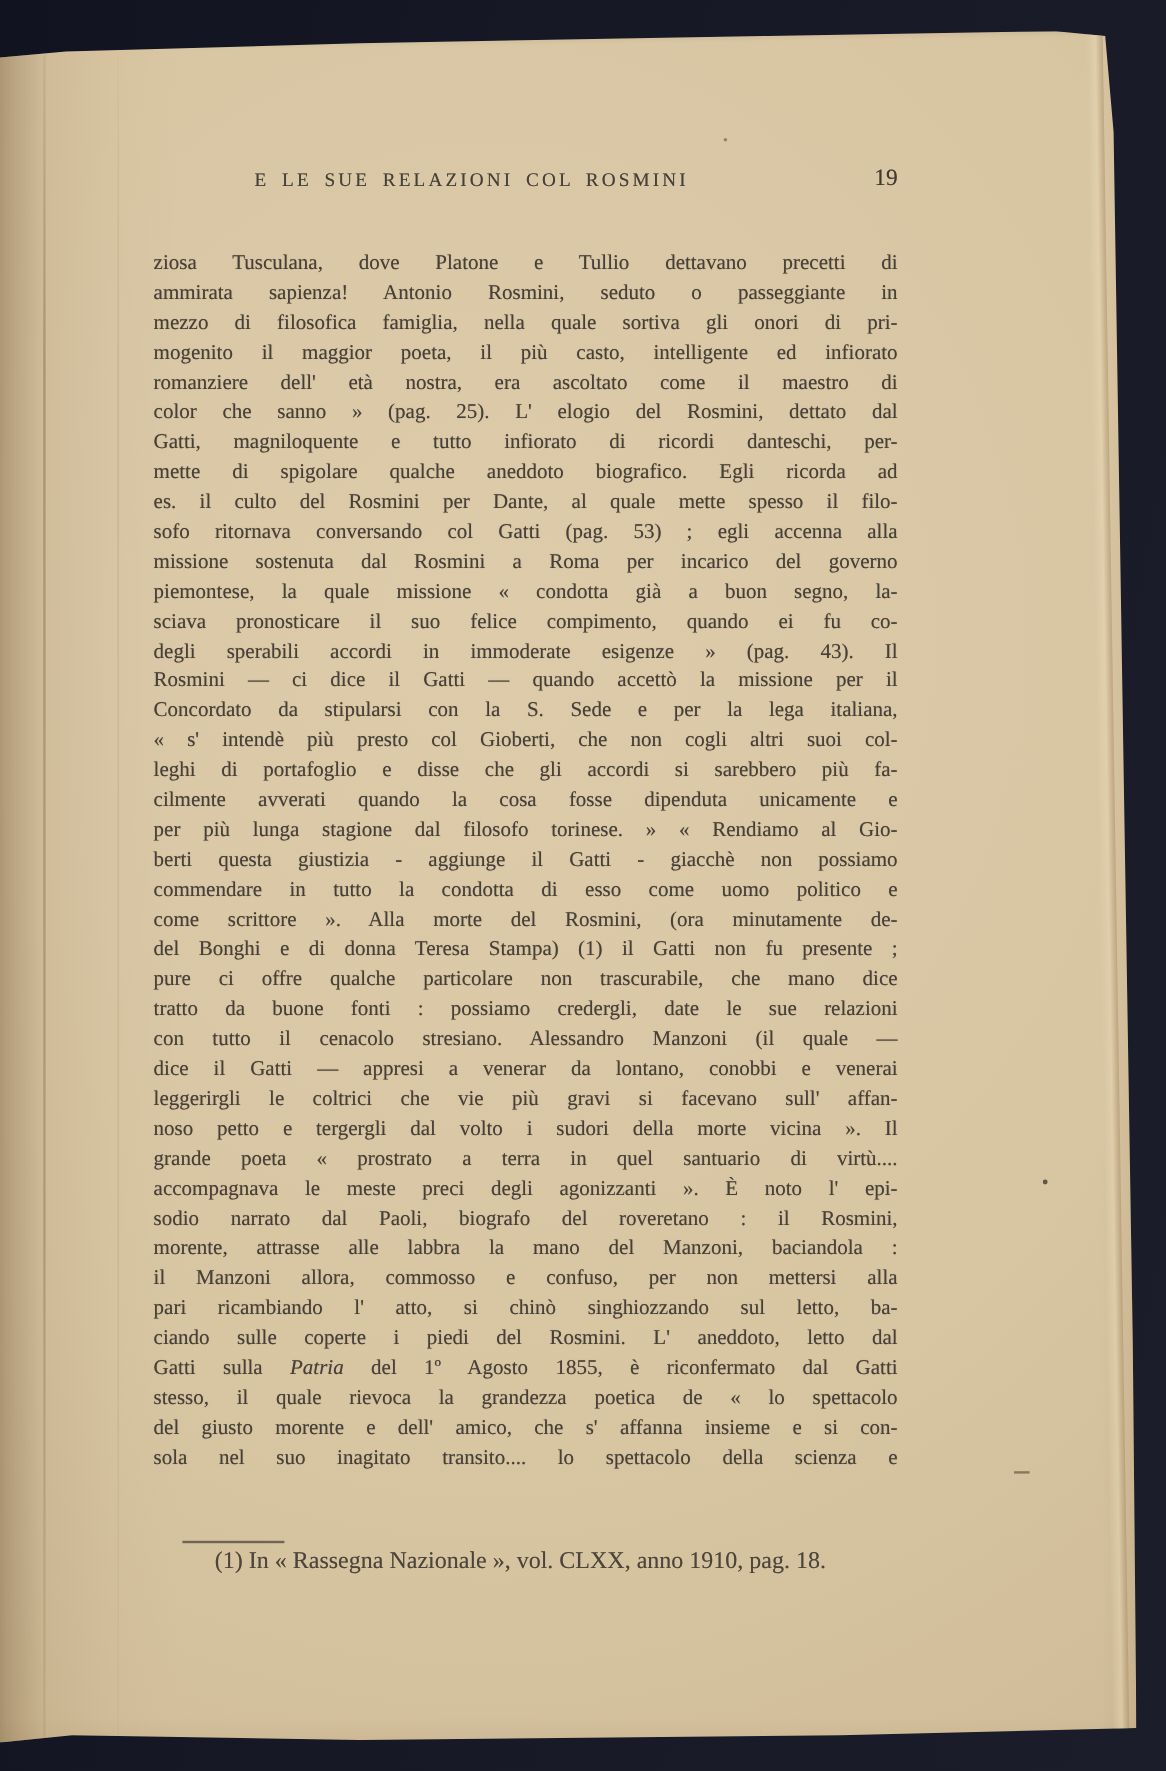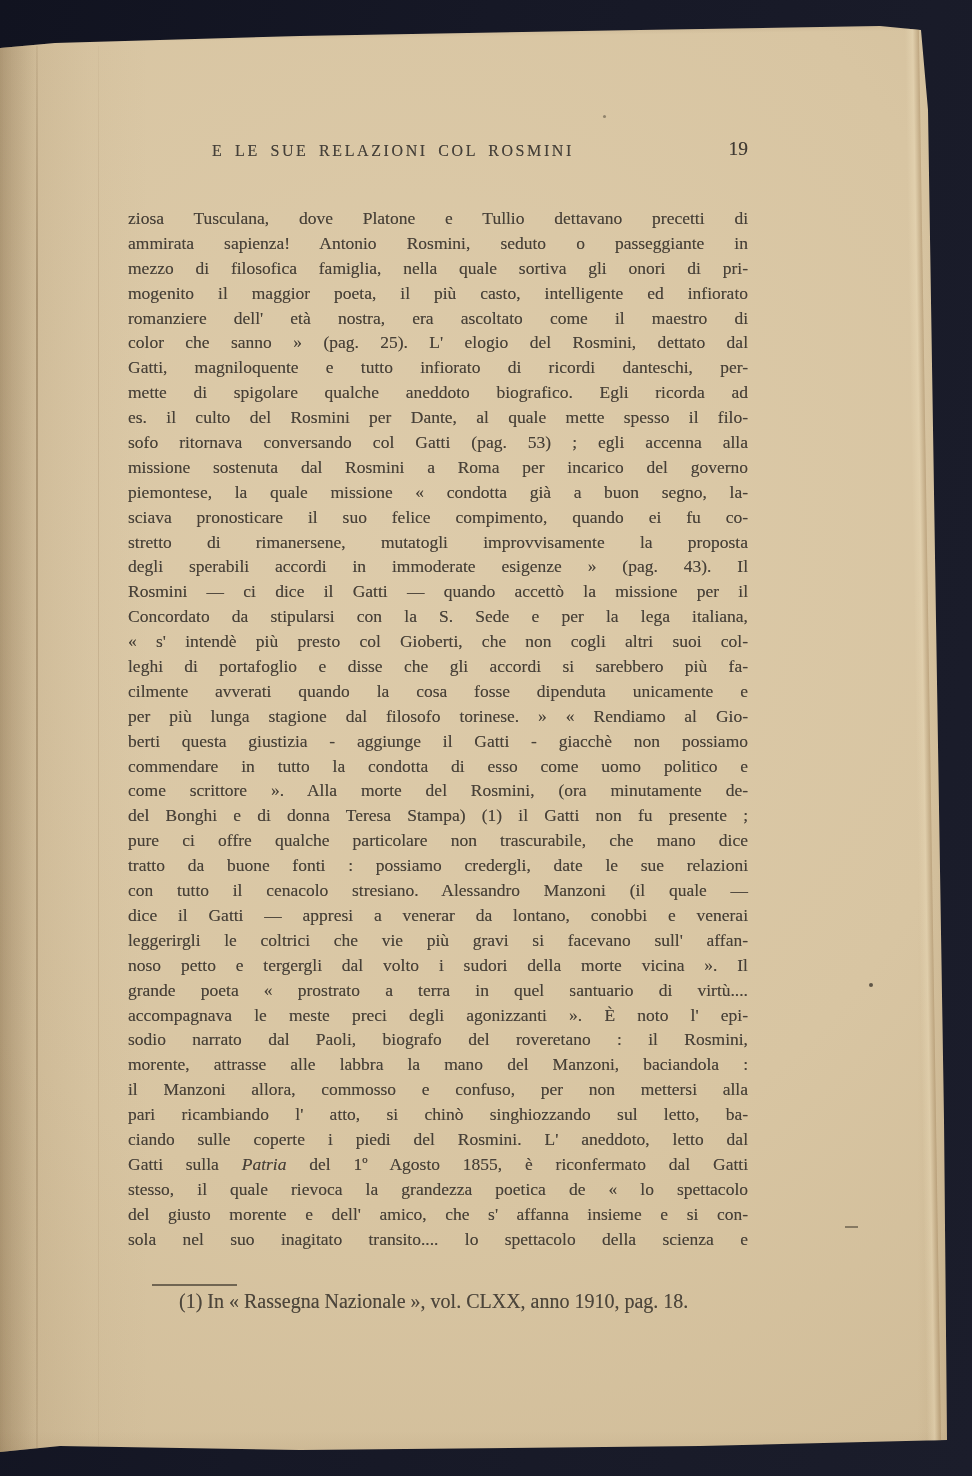--- a/index.html
+++ b/index.html
@@ -164,21 +164,20 @@
           <div class="text-line">mogenito il maggior poeta, il più casto, intelligente ed infiorato</div>
           <div class="text-line">romanziere dell' età nostra, era ascoltato come il maestro di</div>
           <div class="text-line">color che sanno » (pag. 25). L' elogio del Rosmini, dettato dal</div>
           <div class="text-line">Gatti, magniloquente e tutto infiorato di ricordi danteschi, per-</div>
           <div class="text-line">mette di spigolare qualche aneddoto biografico. Egli ricorda ad</div>
           <div class="text-line">es. il culto del Rosmini per Dante, al quale mette spesso il filo-</div>
           <div class="text-line">sofo ritornava conversando col Gatti (pag. 53) ; egli accenna alla</div>
           <div class="text-line">missione sostenuta dal Rosmini a Roma per incarico del governo</div>
           <div class="text-line">piemontese, la quale missione « condotta già a buon segno, la-</div>
           <div class="text-line">sciava pronosticare il suo felice compimento, quando ei fu co-</div>
-          <div class="text-line">stretto di rimanersene, mutatogli improvvisamente la proposta</div>
           <div class="text-line">degli sperabili accordi in immoderate esigenze » (pag. 43). Il</div>
           <div class="text-line">Rosmini — ci dice il Gatti — quando accettò la missione per il</div>
           <div class="text-line">Concordato da stipularsi con la S. Sede e per la lega italiana,</div>
           <div class="text-line">« s' intendè più presto col Gioberti, che non cogli altri suoi col-</div>
           <div class="text-line">leghi di portafoglio e disse che gli accordi si sarebbero più fa-</div>
           <div class="text-line">cilmente avverati quando la cosa fosse dipenduta unicamente e</div>
           <div class="text-line">per più lunga stagione dal filosofo torinese. » « Rendiamo al Gio-</div>
           <div class="text-line">berti questa giustizia - aggiunge il Gatti - giacchè non possiamo</div>
           <div class="text-line">commendare in tutto la condotta di esso come uomo politico e</div>
           <div class="text-line">come scrittore ». Alla morte del Rosmini, (ora minutamente de-</div>

